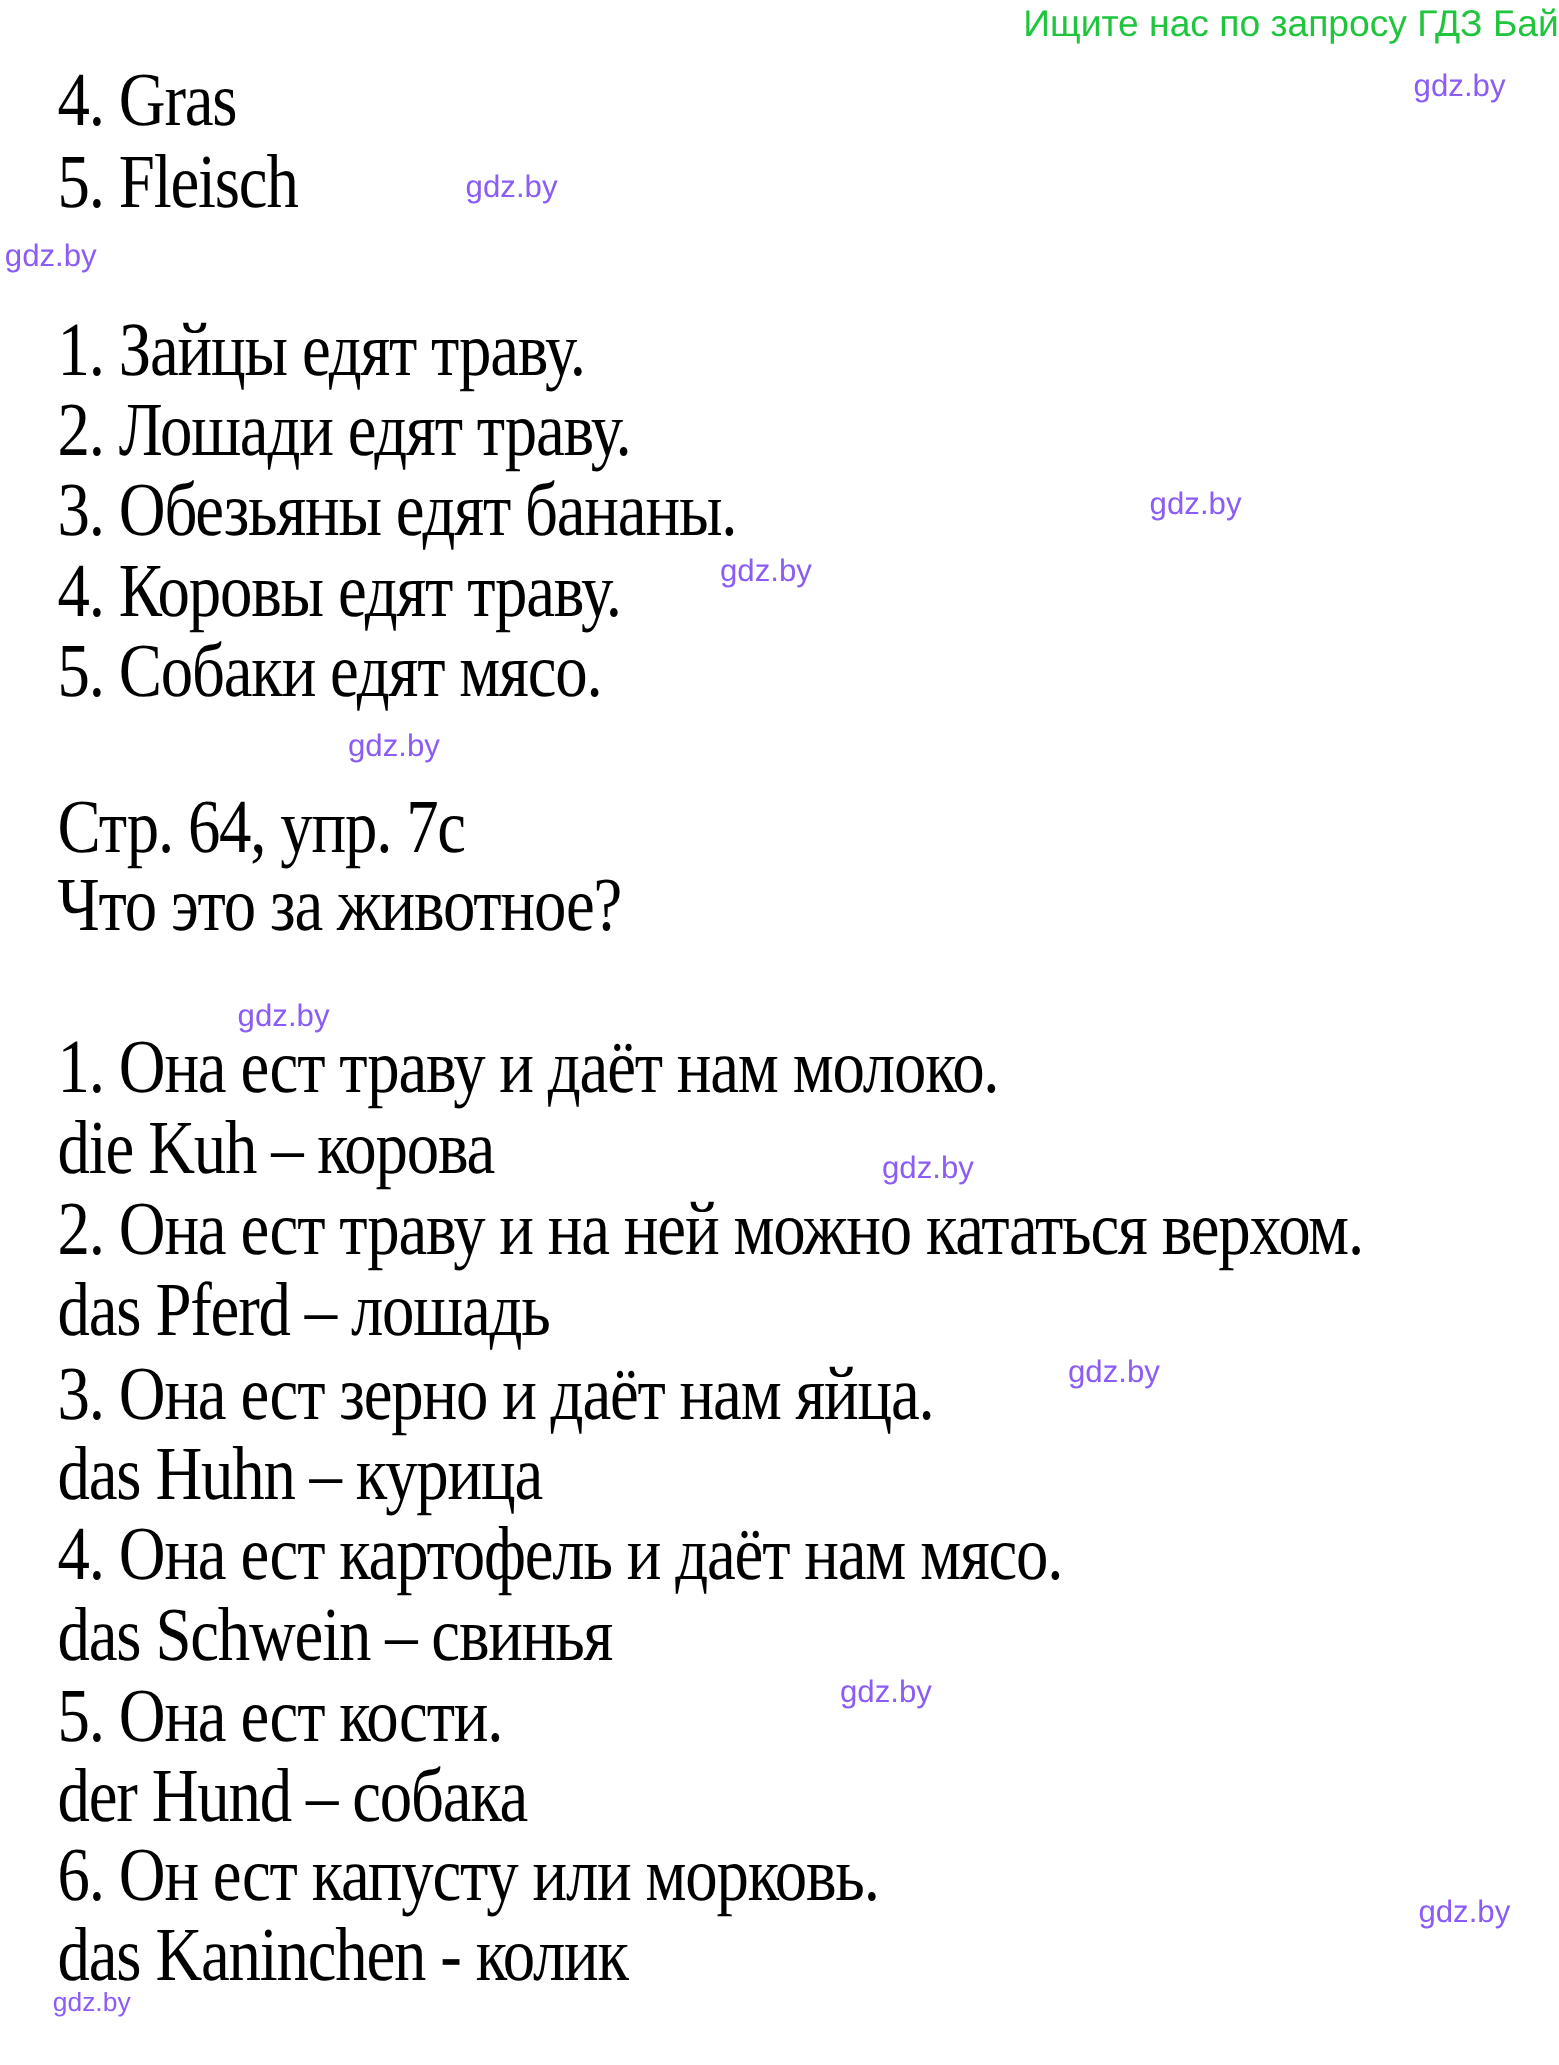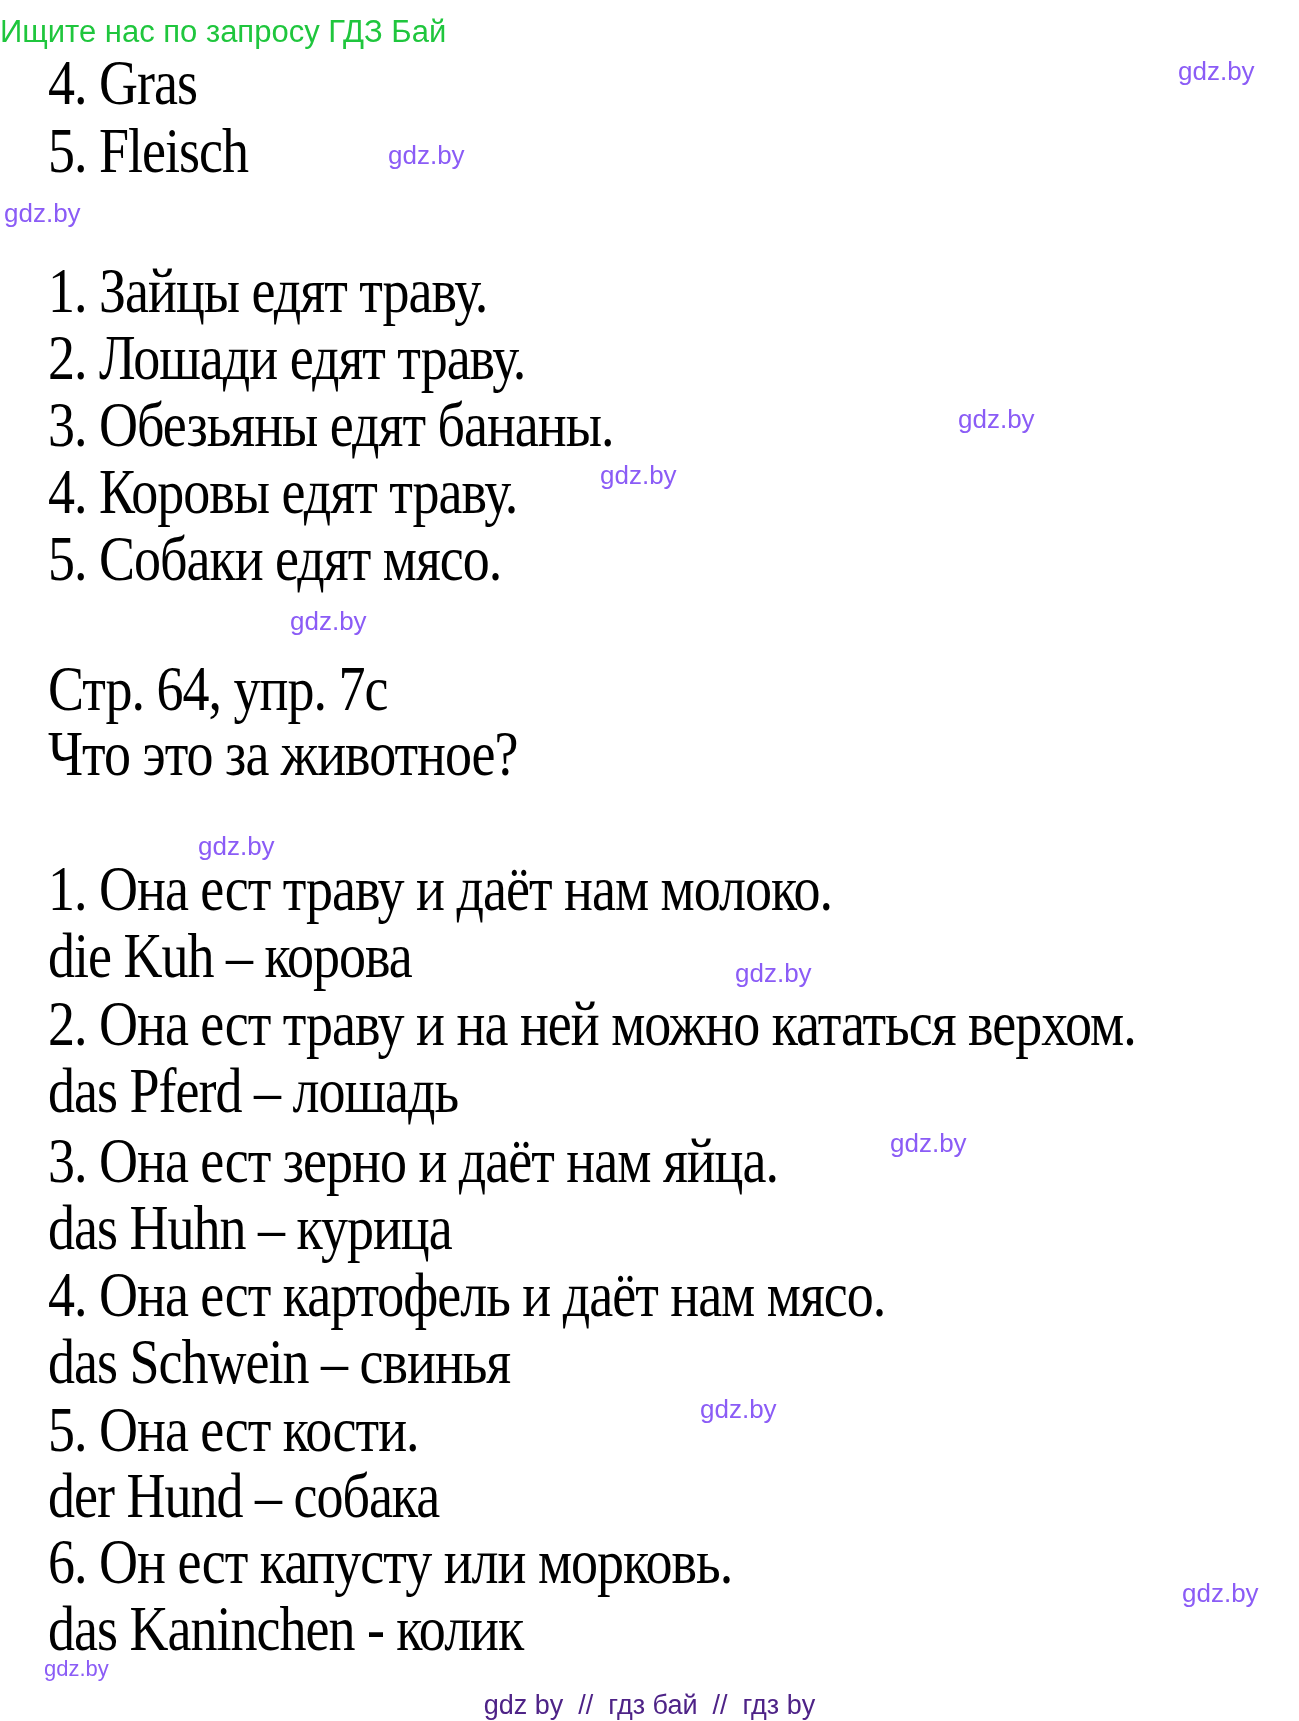--- a/index.html
+++ b/index.html
@@ -6,22 +6,22 @@
   .page{
     position:relative;
     width:1299px;
     height:1721px;
     background:#ffffff;
     overflow:hidden;
     font-family:"Liberation Serif",serif;
   }
   .promo{
     position:absolute;
-    top:16px; left:0; right:0;
-    text-align:left;
+    top:4px; left:0; right:0;
+    text-align:right;
     font-family:"Liberation Sans",sans-serif;
     font-size:31px;
     line-height:1;
     color:#1fc63d;
     white-space:pre;
   }
   .tline{
     position:absolute;
     left:48px;
     font-size:54px;
@@ -91,15 +91,14 @@
   <div class="tline" style="top:1064px;">das Pferd – лошадь</div>
   <div class="tline" style="top:1134px;">3. Она ест зерно и даёт нам яйца.</div>
   <div class="tline" style="top:1201px;">das Huhn – курица</div>
   <div class="tline" style="top:1268px;">4. Она ест картофель и даёт нам мясо.</div>
   <div class="tline" style="top:1335px;">das Schwein – свинья</div>
   <div class="tline" style="top:1403px;">5. Она ест кости.</div>
   <div class="tline" style="top:1469px;">der Hund – собака</div>
   <div class="tline" style="top:1535px;">6. Он ест капусту или морковь.</div>
   <div class="tline" style="top:1602px;">das Kaninchen - колик</div>
 
-  <div class="footer">gdz by  //  гдз бай  //  гдз by</div>
 
 </div>
 
 </body></html>

